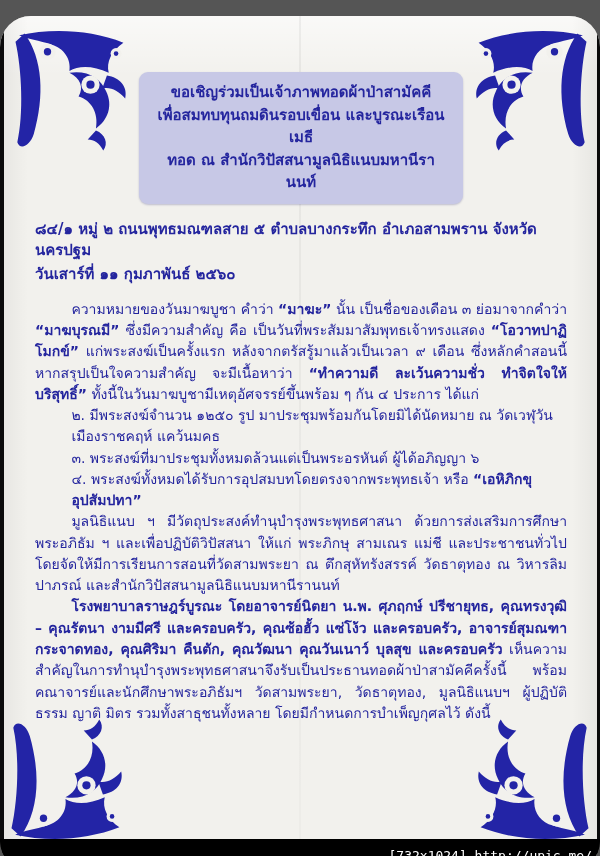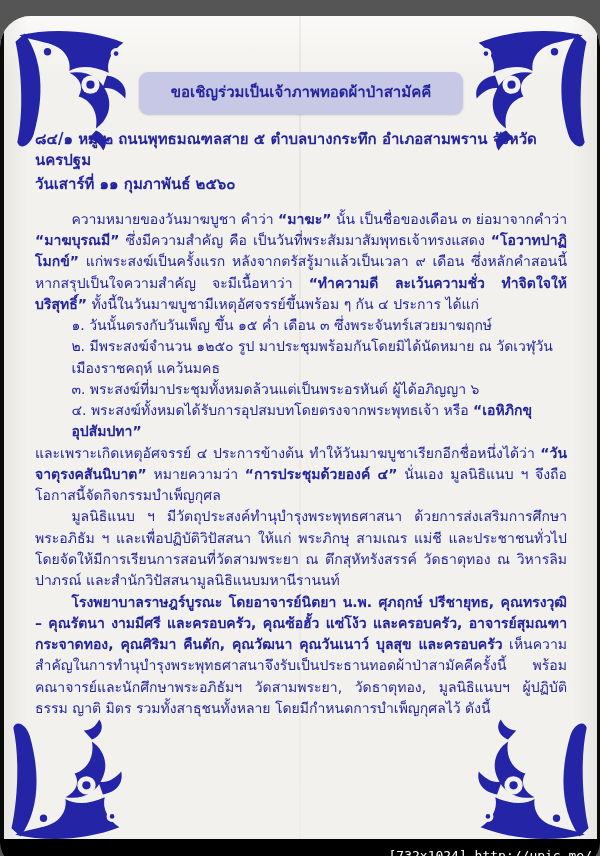--- a/index.html
+++ b/index.html
@@ -92,32 +92,32 @@
   <svg class="ornament orn-bl">
       <use href="#kanok-corner"></use>
     </svg>
   <svg class="ornament orn-br">
       <use href="#kanok-corner"></use>
     </svg>
 
   <div class="content">
     <div class="header-box">
       <div class="hline">ขอเชิญร่วมเป็นเจ้าภาพทอดผ้าป่าสามัคคี</div>
+      <div class="hline">เพื่อสมทบทุนถมดินรอบเขื่อน และบูรณะเรือนเมธี</div>
+      <div class="hline">ทอด ณ สำนักวิปัสสนามูลนิธิแนบมหานีรานนท์</div>
     </div>
 
     <div class="address">๘๔/๑ หมู่ ๒ ถนนพุทธมณฑลสาย ๕ ตำบลบางกระทึก อำเภอสามพราน จังหวัดนครปฐม</div>
     <div class="date-line">วันเสาร์ที่ ๑๑ กุมภาพันธ์ ๒๕๖๐</div>
 
     <div class="body-blocks">
         <div class="block p indent"><span>ความหมายของวันมาฆบูชา คำว่า </span><b>“มาฆะ”</b><span> นั้น เป็นชื่อของเดือน ๓ ย่อมาจากคำว่า </span><b>“มาฆบุรณมี”</b><span> ซึ่งมีความสำคัญ คือ เป็นวันที่พระสัมมาสัมพุทธเจ้าทรงแสดง </span><b>“โอวาทปาฏิโมกข์”</b><span> แก่พระสงฆ์เป็นครั้งแรก หลังจากตรัสรู้มาแล้วเป็นเวลา ๙ เดือน ซึ่งหลักคำสอนนี้ หากสรุปเป็นใจความสำคัญ จะมีเนื้อหาว่า </span><b>“ทำความดี ละเว้นความชั่ว ทำจิตใจให้บริสุทธิ์”</b><span> ทั้งนี้ในวันมาฆบูชามีเหตุอัศจรรย์ขึ้นพร้อม ๆ กัน ๔ ประการ ได้แก่</span></div>
-        <div class="block li"><span>๑. วันนั้นตรงกับวันเพ็ญ ขึ้น ๑๕ ค่ำ เดือน ๓ ซึ่งพระจันทร์เสวยมาฆฤกษ์</span></div>
         <div class="block li"><span>๒. มีพระสงฆ์จำนวน ๑๒๕๐ รูป มาประชุมพร้อมกันโดยมิได้นัดหมาย ณ วัดเวฬุวัน เมืองราชคฤห์ แคว้นมคธ</span></div>
         <div class="block li"><span>๓. พระสงฆ์ที่มาประชุมทั้งหมดล้วนแต่เป็นพระอรหันต์ ผู้ได้อภิญญา ๖</span></div>
         <div class="block li"><span>๔. พระสงฆ์ทั้งหมดได้รับการอุปสมบทโดยตรงจากพระพุทธเจ้า หรือ </span><b>“เอหิภิกขุอุปสัมปทา”</b></div>
-        <div class="block p"><span>และเพราะเกิดเหตุอัศจรรย์ ๔ ประการข้างต้น ทำให้วันมาฆบูชาเรียกอีกชื่อหนึ่งได้ว่า </span><b>“วันจาตุรงคสันนิบาต”</b><span> หมายความว่า </span><b>“การประชุมด้วยองค์ ๔”</b><span> นั่นเอง มูลนิธิแนบ ฯ จึงถือโอกาสนี้จัดกิจกรรมบำเพ็ญกุศล</span></div>
         <div class="block p indent"><span>มูลนิธิแนบ ฯ มีวัตถุประสงค์ทำนุบำรุงพระพุทธศาสนา ด้วยการส่งเสริมการศึกษาพระอภิธัม ฯ และเพื่อปฏิบัติวิปัสสนา ให้แก่ พระภิกษุ สามเณร แม่ชี และประชาชนทั่วไป โดยจัดให้มีการเรียนการสอนที่วัดสามพระยา ณ ตึกสุหัทรังสรรค์ วัดธาตุทอง ณ วิหารลิมปาภรณ์ และสำนักวิปัสสนามูลนิธิแนบมหานีรานนท์</span></div>
         <div class="block p indent"><b>โรงพยาบาลราษฎร์บูรณะ โดยอาจารย์นิตยา น.พ. ศุภฤกษ์ ปรีชายุทธ, คุณทรงวุฒิ – คุณรัตนา งามมีศรี และครอบครัว, คุณซ้อฮั้ว แซ่โง้ว และครอบครัว, อาจารย์สุมณฑา กระจาดทอง, คุณศิริมา คืนตัก, คุณวัฒนา คุณวันเนาว์ บุลสุข และครอบครัว</b><span> เห็นความสำคัญในการทำนุบำรุงพระพุทธศาสนาจึงรับเป็นประธานทอดผ้าป่าสามัคคีครั้งนี้ พร้อมคณาจารย์และนักศึกษาพระอภิธัมฯ วัดสามพระยา, วัดธาตุทอง, มูลนิธิแนบฯ ผู้ปฏิบัติธรรม ญาติ มิตร รวมทั้งสาธุชนทั้งหลาย โดยมีกำหนดการบำเพ็ญกุศลไว้ ดังนี้</span></div>
       </div>
 
   </div>
 
   <div class="edge-left"></div>
   <div class="edge-right"></div>
 
   <div class="caption-bar">

